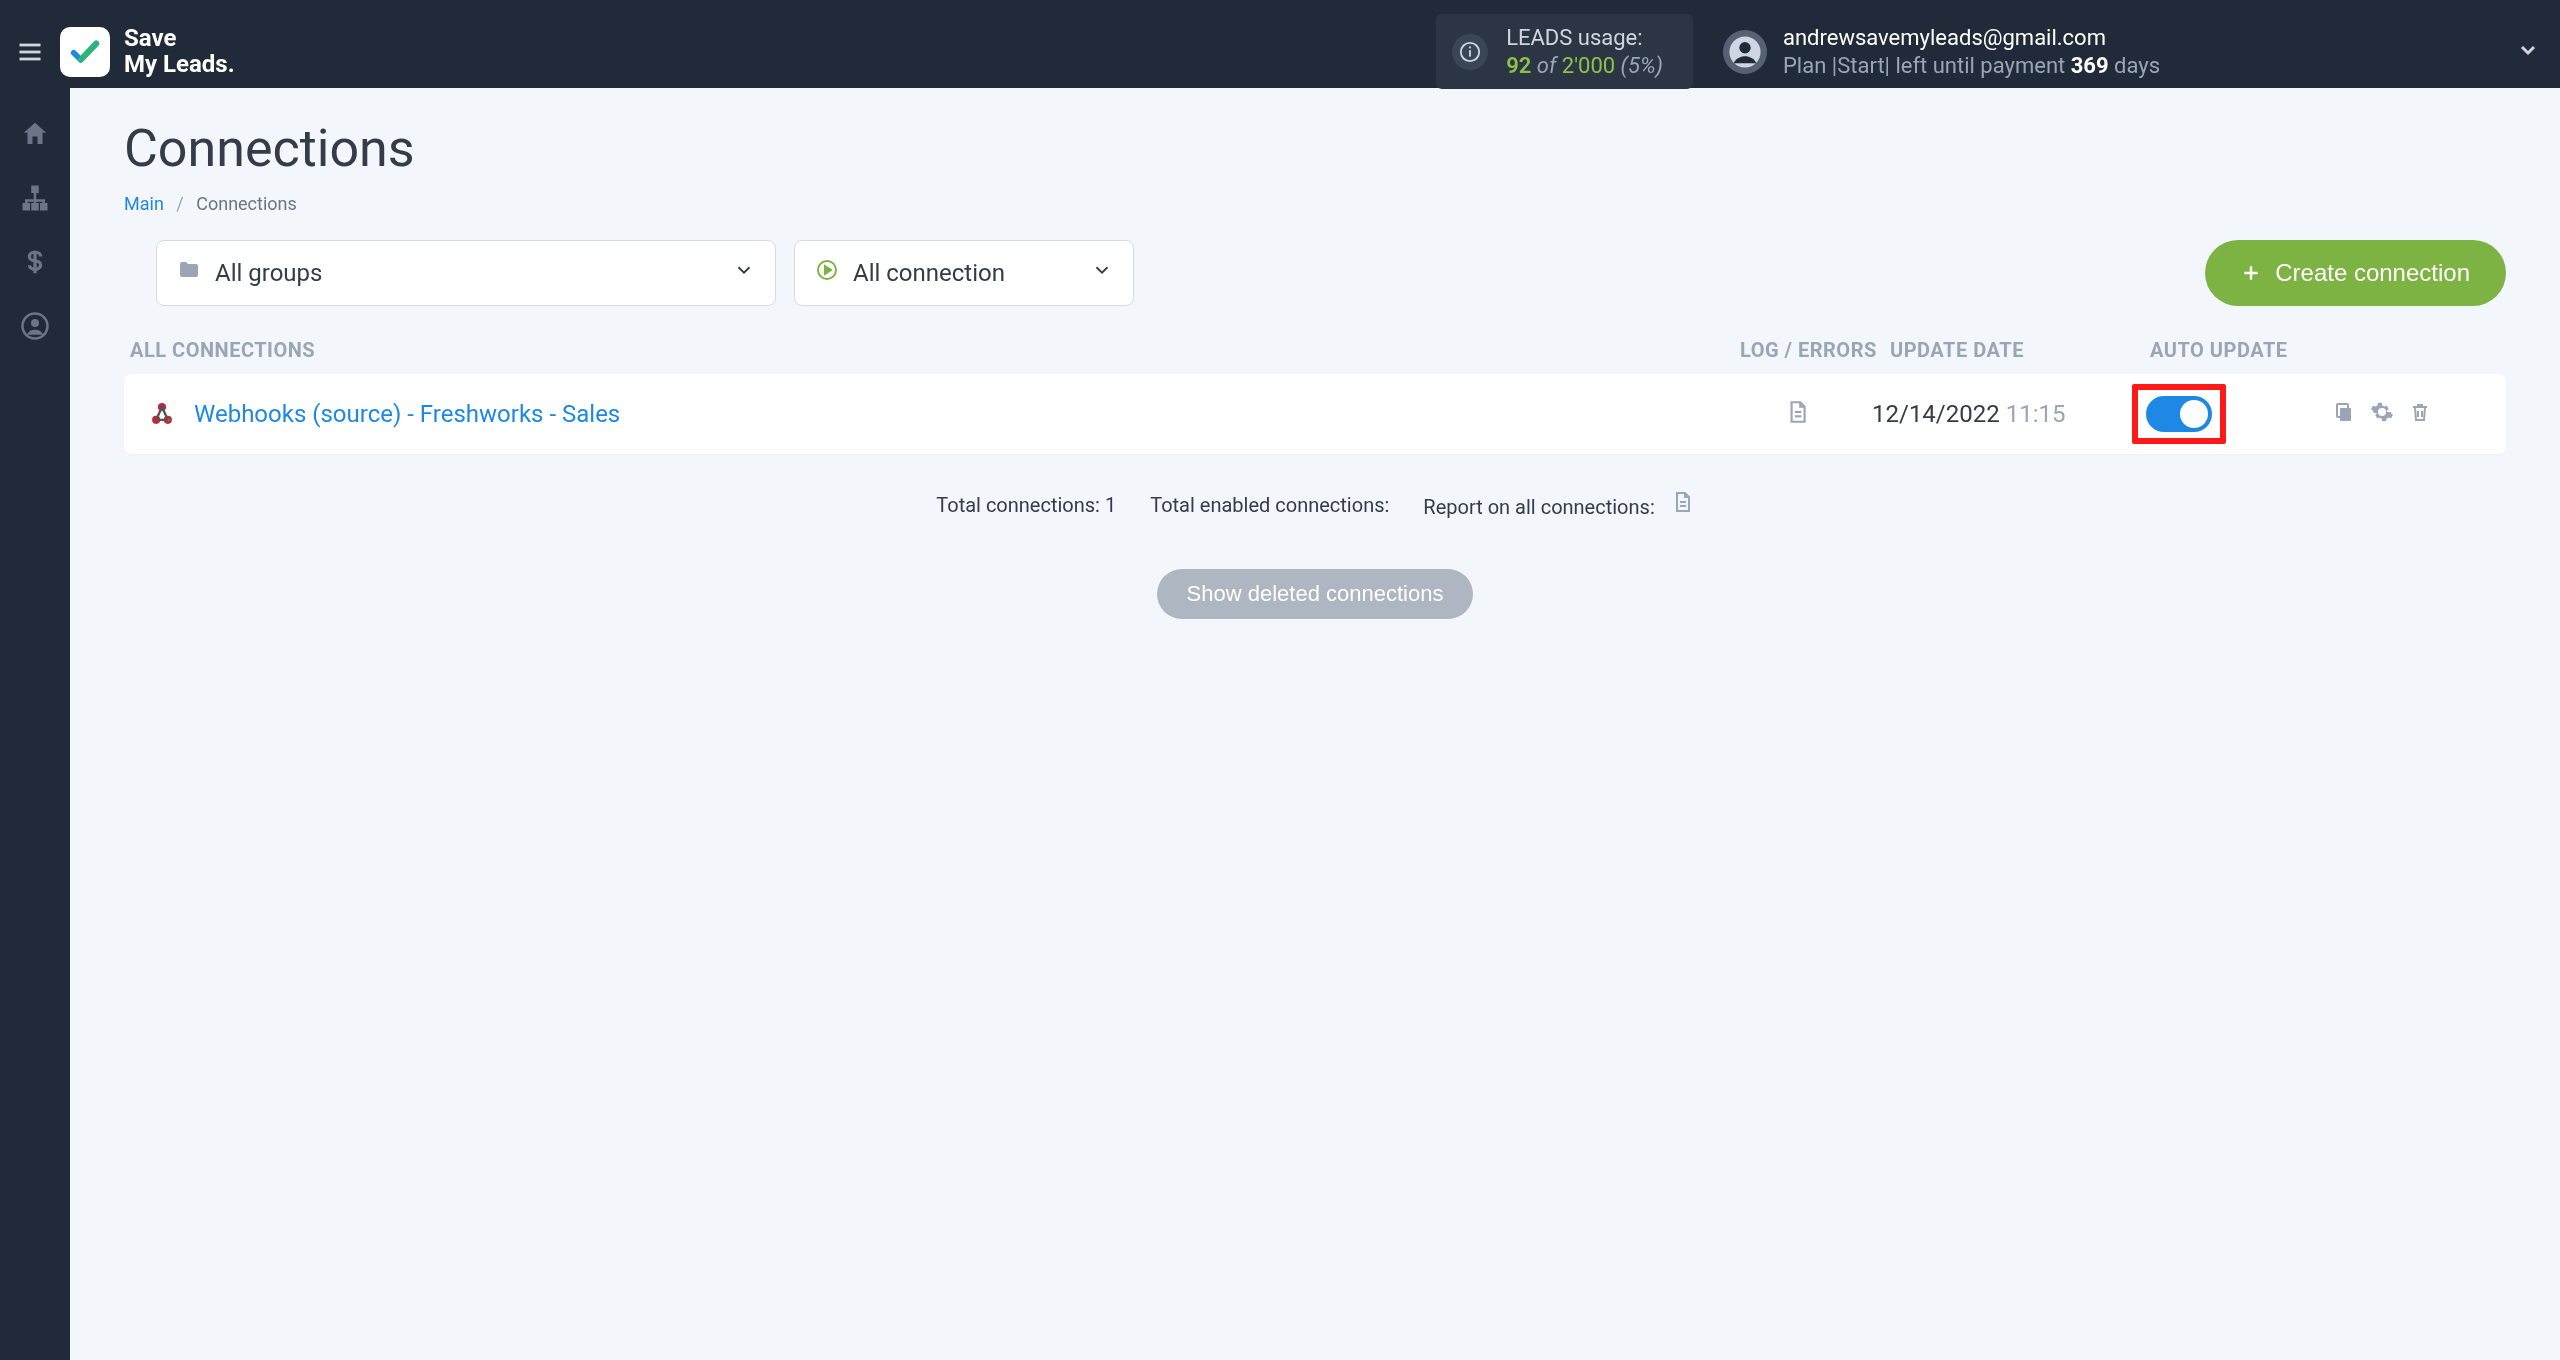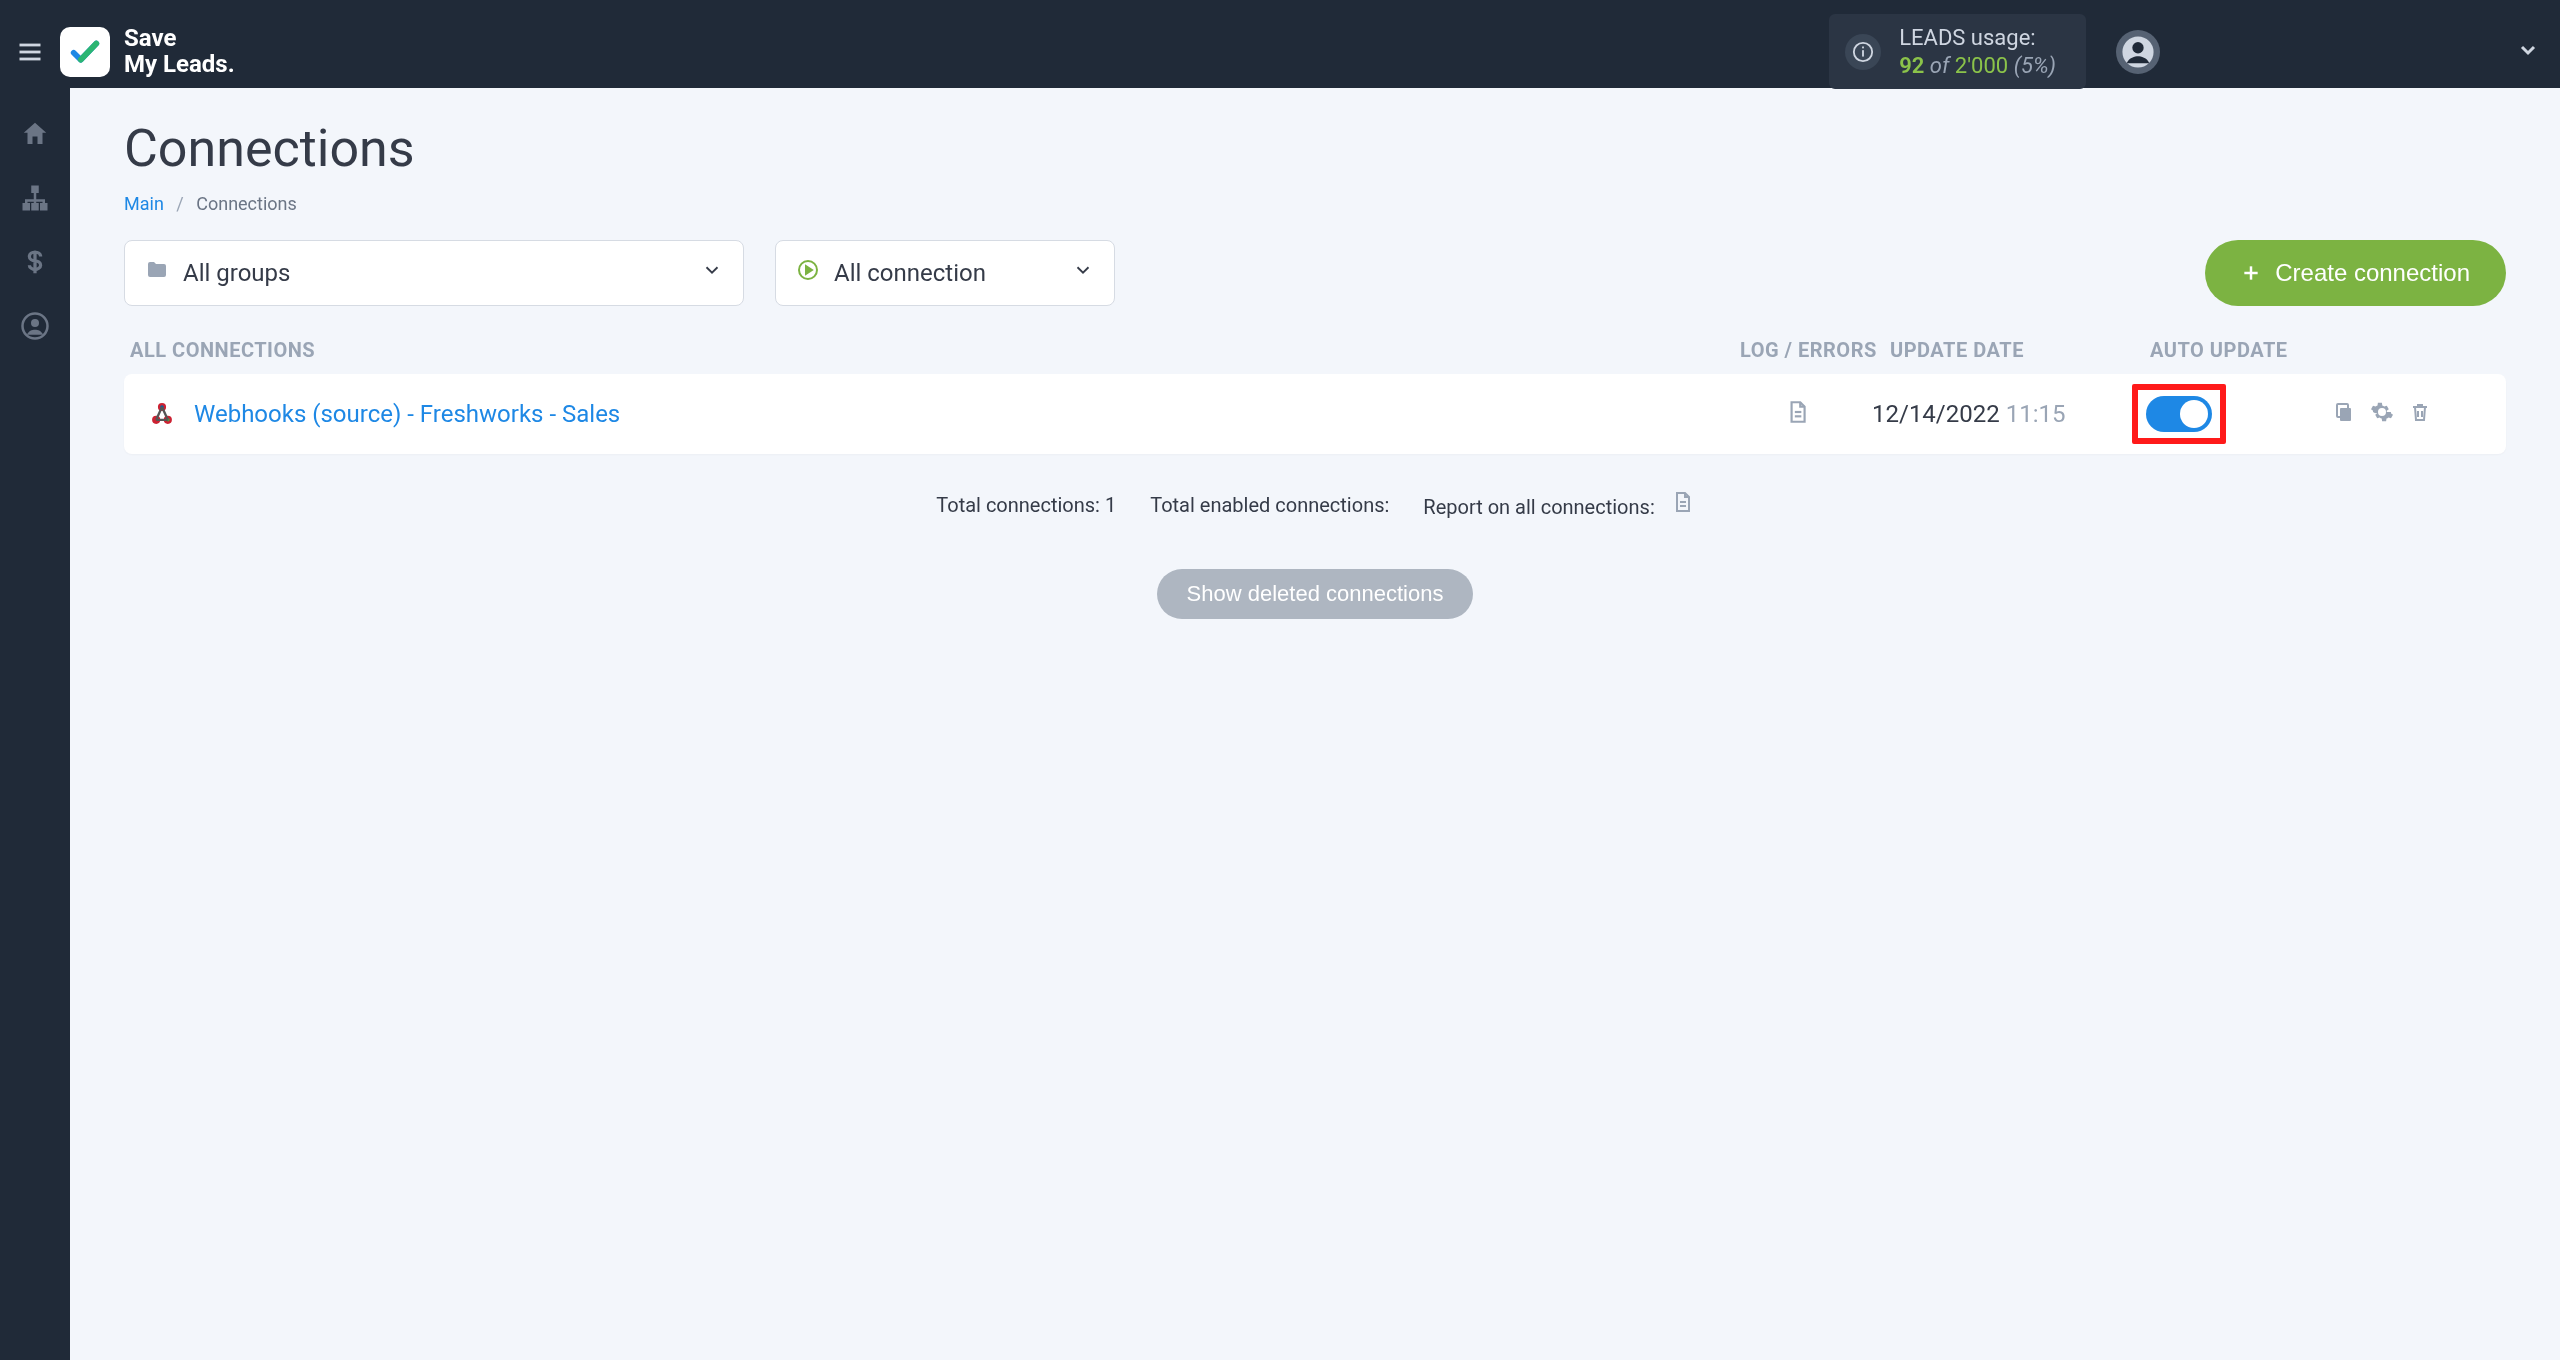--- a/index.html
+++ b/index.html
@@ -69,21 +69,21 @@
   }
   .sidebar .side-ic { color: #6b7585; cursor: pointer; width: 32px; height: 32px; display:flex; align-items:center; justify-content:center;}
   .main {
     flex: 1; padding: 30px 54px; overflow: auto;
   }
   h1.page-title { font-size: 52px; font-weight: 400; color: #353b48; margin-bottom: 14px; }
   .breadcrumb { font-size: 18px; margin-bottom: 26px; color: #6b7585; }
   .breadcrumb a { color: #1e88e5; text-decoration: none; }
   .breadcrumb .sep { margin: 0 8px; color: #9aa5b5; }
 
-  .controls-row { display: flex; align-items: center; gap: 31px; margin-bottom: 32px; }
+  .controls-row { display: flex; align-items: center; gap: 18px; margin-bottom: 32px; margin-left: 32px; }
   .dd, .search-box {
     background: #fff; border: 1px solid #d6dbe3; border-radius: 8px;
     height: 66px; display: flex; align-items: center; padding: 0 20px;
     font-size: 24px; color: #353b48;
   }
   .dd.groups { width: 620px; justify-content: space-between; }
   .dd.status { width: 340px; justify-content: space-between; }
   .search-box { width: 320px; }
   .search-box input {
     border: 0; outline: 0; font-size: 24px; width: 100%; color: #353b48;
@@ -200,20 +200,26 @@
       </div>
     </div>
 
     <div class="account-box">
       <div class="avatar-ic">
         <svg width="34" height="34" viewBox="0 0 24 24" fill="#202a38">
             <circle cx="12" cy="12" r="11" fill="#cfd6e1"></circle>
             <circle cx="12" cy="9" r="4" fill="#202a38"></circle>
             <path d="M4 20c1.5-4 6-5 8-5s6.5 1 8 5" fill="#202a38"></path>
           </svg>
+      </div>
+      <div class="acct-lines">
+        <div class="email">andrewsavemyleads@gmail.com</div>
+        <div class="plan">
+          <span>Plan |</span><span>Start</span><span>| left until payment </span><b>369</b><span> days</span>
+        </div>
       </div>
       <div class="acct-caret">
         <svg width="24" height="24" viewBox="0 0 24 24" fill="none" stroke="currentColor" stroke-width="3">
             <polyline points="6 9 12 15 18 9"></polyline>
           </svg>
       </div>
     </div>
   </div>
 
   <div class="body-row">

